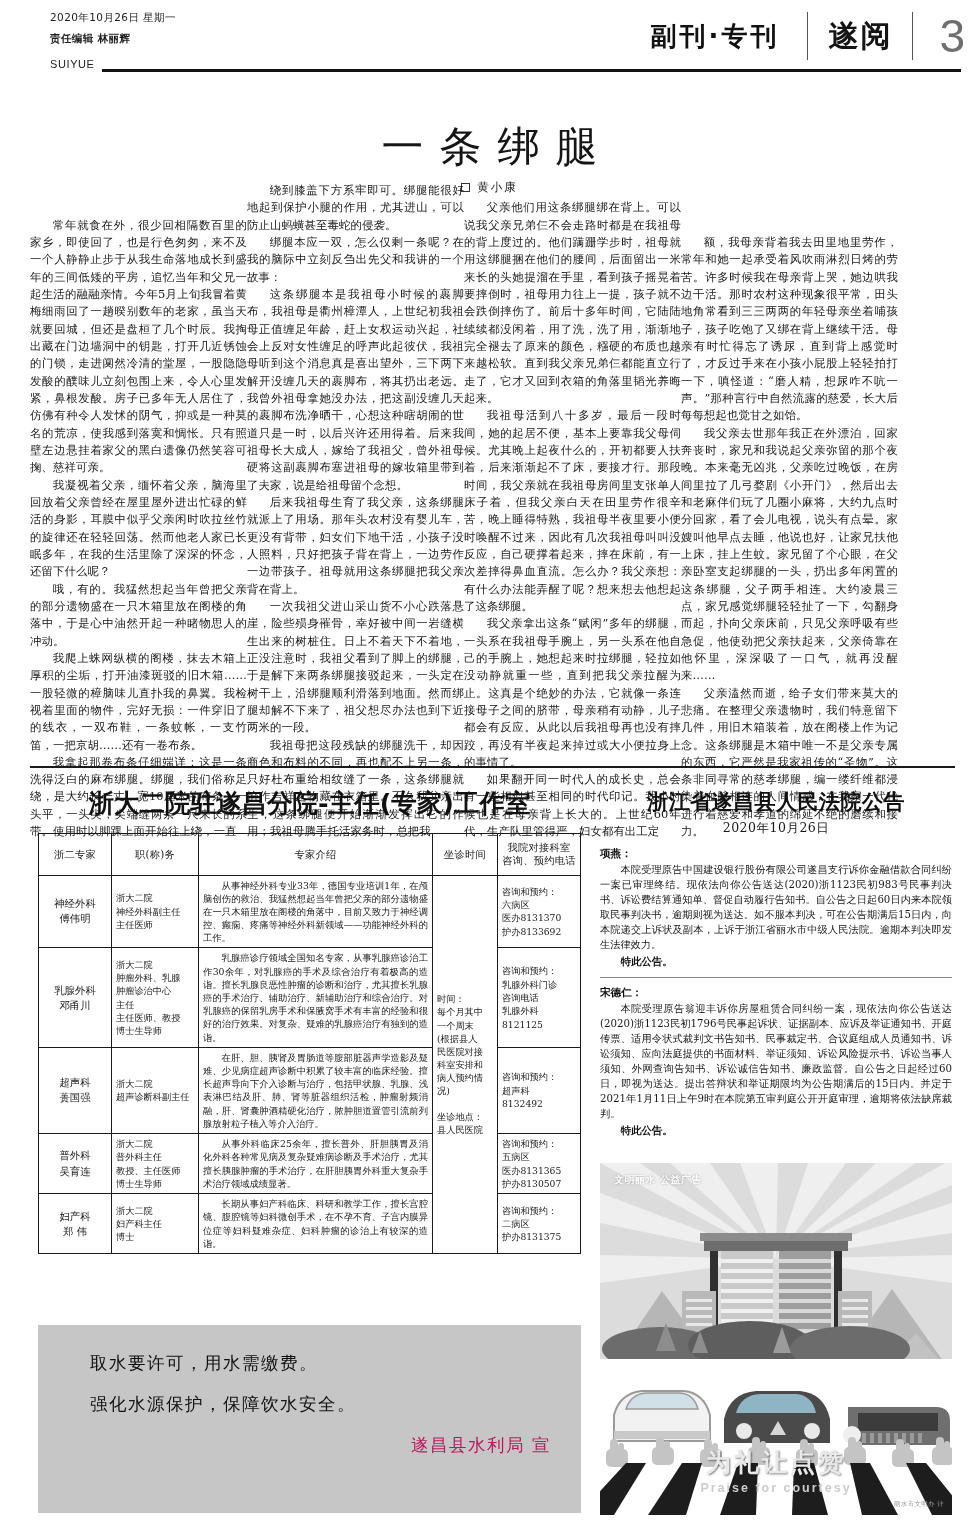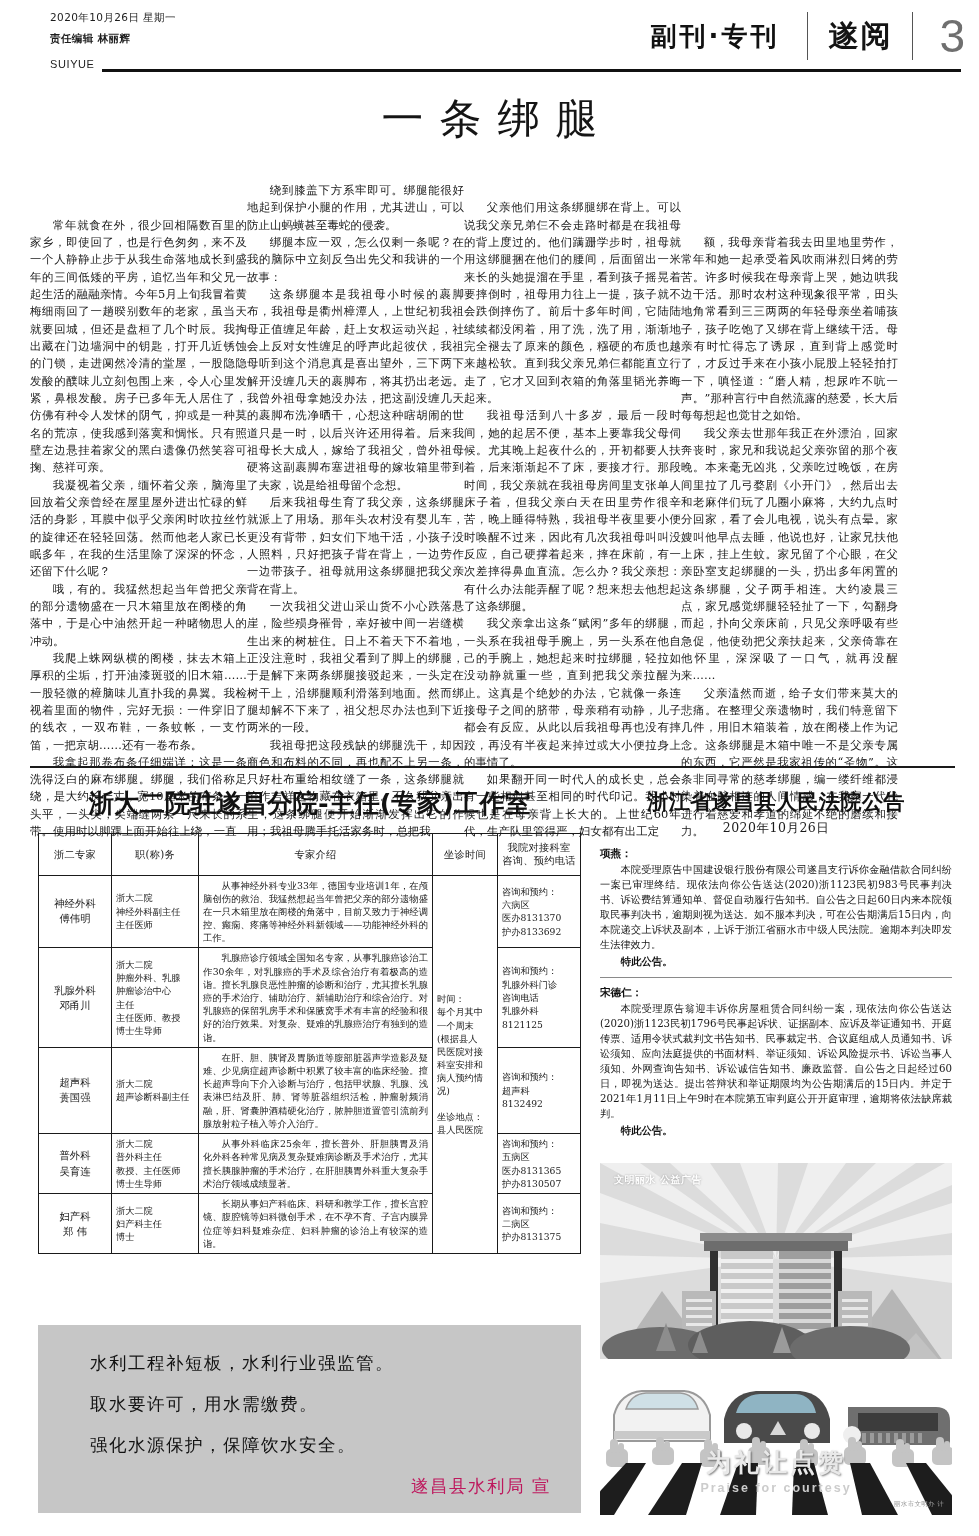--- a/index.html
+++ b/index.html
@@ -110,20 +110,21 @@
     text-align: center;
   }
   .headline {
     font-size: 42px;
     letter-spacing: 16px;
     color: #151515;
     font-family: "DejaVu Serif", "Liberation Serif", serif;
     font-weight: normal;
     line-height: 1.1;
     text-indent: 16px;
+    margin-top: 28px;
   }
   .byline {
     margin-top: 10px;
     font-size: 11.5px;
     letter-spacing: 2px;
     color: #222;
   }
   .byline .sq {
     display: inline-block;
     width: 7px; height: 7px;
@@ -354,20 +355,23 @@
       <div class="mast-section">副刊·专刊</div>
       <div class="mast-div"></div>
       <div class="mast-brand">遂阅</div>
       <div class="mast-div"></div>
       <div class="mast-pageno">3</div>
     </div>
   </div>
 
   <div class="headline-wrap">
     <div class="headline">一条绑腿</div>
+    <div class="byline">
+      <span class="sq"></span><span>黄小康</span>
+    </div>
   </div>
 
   <div class="article">
     <div class="col">
         <p>常年就食在外，很少回相隔数百里的家乡，即使回了，也是行色匆匆，来不及一个人静静止步于从我生命落地成长到盛年的三间低矮的平房，追忆当年和父兄一起生活的融融亲情。今年5月上旬我冒着黄梅细雨回了一趟暌别数年的老家，虽当天就要回城，但还是盘桓了几个时辰。我掏出藏在门边墙洞中的钥匙，打开几近锈蚀的门锁，走进阒然冷清的堂屋，一股隐隐发酸的醭味儿立刻包围上来，令人心里发紧，鼻根发酸。房子已多年无人居住了，仿佛有种令人发怵的阴气，抑或是一种莫名的荒凉，使我感到落寞和惆怅。只有照壁左边悬挂着家父的黑白遗像仍然笑容可掬、慈祥可亲。</p>
         <p>我凝视着父亲，缅怀着父亲，脑海里回放着父亲曾经在屋里屋外进出忙碌的鲜活的身影，耳膜中似乎父亲闲时吹拉丝竹的旋律还在轻轻回荡。然而他老人家已长眠多年，在我的生活里除了深深的怀念，还留下什么呢？</p>
         <p>哦，有的。我猛然想起当年曾把父亲的部分遗物盛在一只木箱里放在阁楼的角落中，于是心中油然开起一种睹物思人的冲动。</p>
         <p>我爬上蛛网纵横的阁楼，抹去木箱上厚积的尘垢，打开油漆斑驳的旧木箱……一股轻微的樟脑味儿直扑我的鼻翼。我检视着里面的物件，完好无损：一件穿旧了的线衣，一双布鞋，一条蚊帐，一支竹笛，一把京胡……还有一卷布条。</p>
         <p>我拿起那卷布条仔细端详：这是一条洗得泛白的麻布绑腿。绑腿，我们俗称足绕，是大约长一丈，宽10厘米的布条，一头平，一头尖，尖端缝两条一尺来长的系带。使用时以脚踝上面开始往上绕，一直</p>
       </div>
@@ -437,21 +441,20 @@
             <td class="c-title">浙大二院<br>妇产科主任<br>博士</td>
             <td class="c-intro">长期从事妇产科临床、科研和教学工作，擅长宫腔镜、腹腔镜等妇科微创手术，在不孕不育、子宫内膜异位症等妇科疑难杂症、妇科肿瘤的诊治上有较深的造诣。</td>
             <td class="c-phone">咨询和预约：<br>二病区<br>护办8131375</td>
           </tr>
         </tbody>
     </table>
   </div>
 
   <div class="water-ad">
     <div id="water-lines">
-        <div class="water-line">水利工程补短板，水利行业强监管。</div>
         <div class="water-line">取水要许可，用水需缴费。</div>
         <div class="water-line">强化水源保护，保障饮水安全。</div>
       </div>
     <div class="water-signer">遂昌县水利局  宣</div>
   </div>
 
   <div class="court">
     <div class="court-title">浙江省遂昌县人民法院公告</div>
     <div class="court-date">2020年10月26日</div>
     <div id="court-notices">

